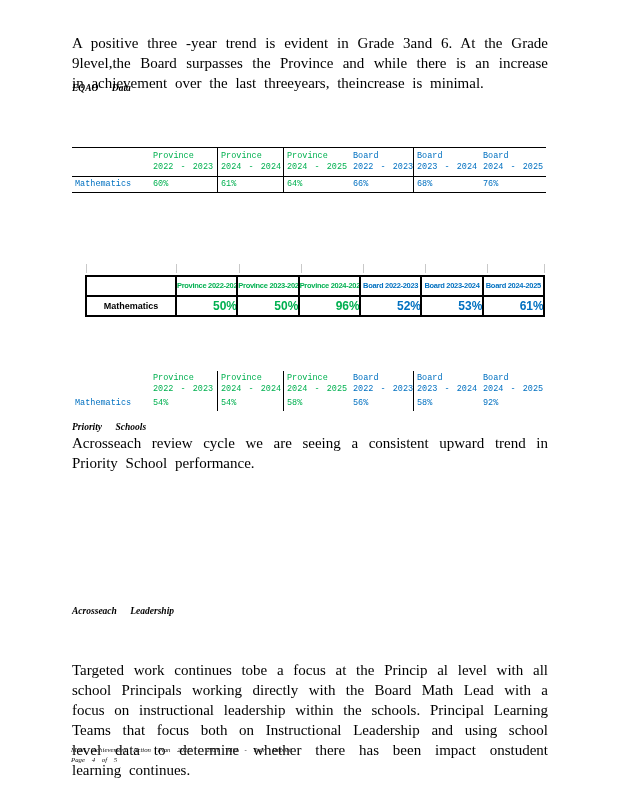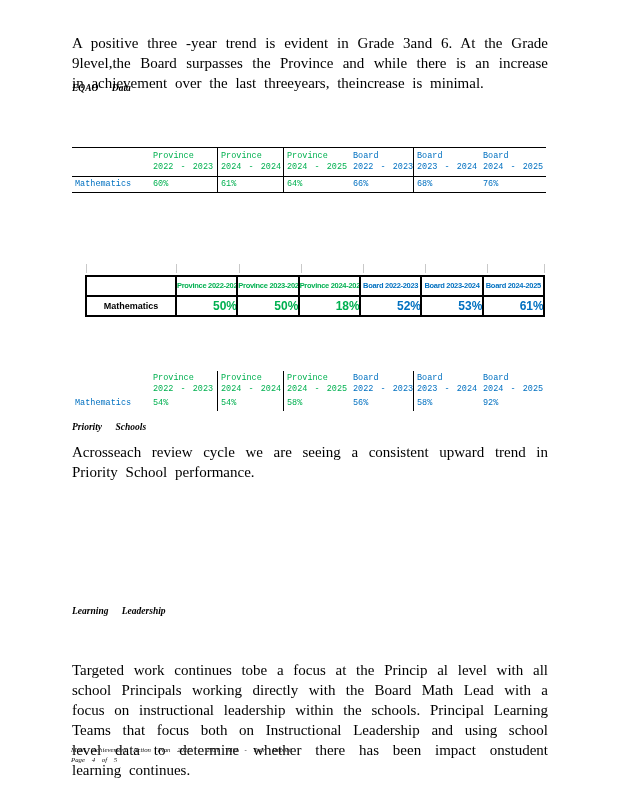--- a/index.html
+++ b/index.html
@@ -98,21 +98,21 @@
     <div class="xhead"></div>
     <div class="xhead green">Province 2022-2023</div>
     <div class="xhead green">Province 2023-2024</div>
     <div class="xhead green">Province 2024-2025</div>
     <div class="xhead blue">Board 2022-2023</div>
     <div class="xhead blue">Board 2023-2024</div>
     <div class="xhead blue">Board 2024-2025</div>
     <div class="xlabel">Mathematics</div>
     <div class="xval green">50%</div>
     <div class="xval green">50%</div>
-    <div class="xval green">18%</div>
+    <div class="xval green">96%</div>
     <div class="xval blue">52%</div>
     <div class="xval blue">53%</div>
     <div class="xval blue">61%</div>
   </div>
 
   <div class="ttable t3">
     <div class="cell hrow"></div>
     <div class="cell hrow green">
       <div>Province</div>
         <div>2022 - 2023</div>
@@ -140,23 +140,23 @@
     <div class="cell lbl">Mathematics</div>
     <div class="cell green">54%</div>
     <div class="cell green sep">54%</div>
     <div class="cell green sep">58%</div>
     <div class="cell blue">56%</div>
     <div class="cell blue sep">58%</div>
     <div class="cell blue">92%</div>
   </div>
 
   <h2 class="heading" style="top:422px">Priority Schools</h2>
-  <p class="para" style="top:442px">Acrosseach review cycle we are seeing a consistent upward trend in Priority School performance.</p>
+  <p class="para" style="top:433px">Acrosseach review cycle we are seeing a consistent upward trend in Priority School performance.</p>
 
-  <h2 class="heading" style="top:606px">Learning Leadership</h2>
+  <h2 class="heading" style="top:606px">Acrosseach Leadership</h2>
   <p class="para" style="top:660px">Targeted work continues tobe a focus at the Princip al level with all school Principals working directly with the Board Math Lead with a focus on instructional leadership within the schools. Principal Learning Teams that focus both on Instructional Leadership and using school level data to determine whether there has been impact onstudent learning continues.</p>
 
   <div class="footer">
     <div>Math Achievement Action Plan 2025 - 2026 Mid - Year Report</div>
     <div>Page 4 of 5</div>
   </div>
 
 </div>
 
 </body></html>

